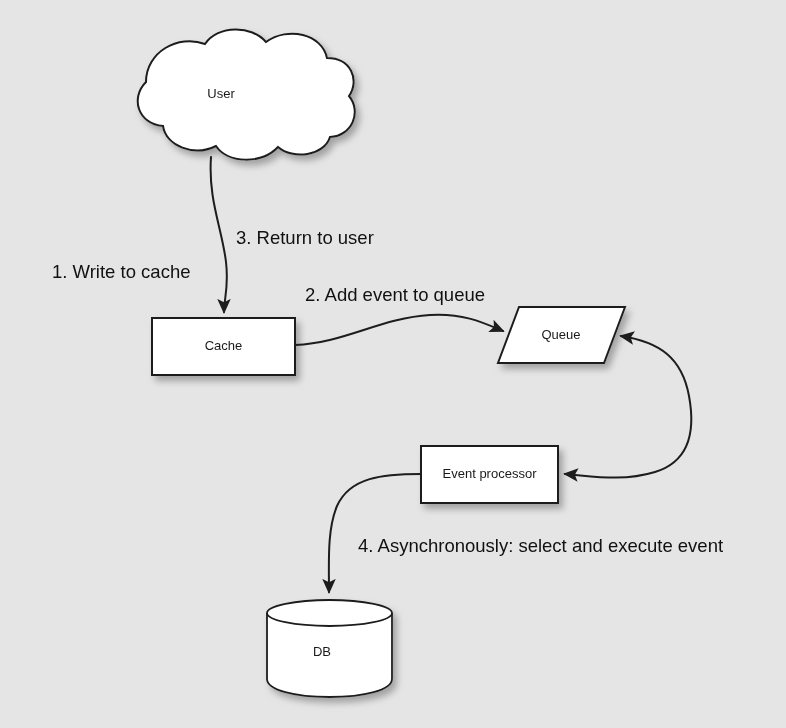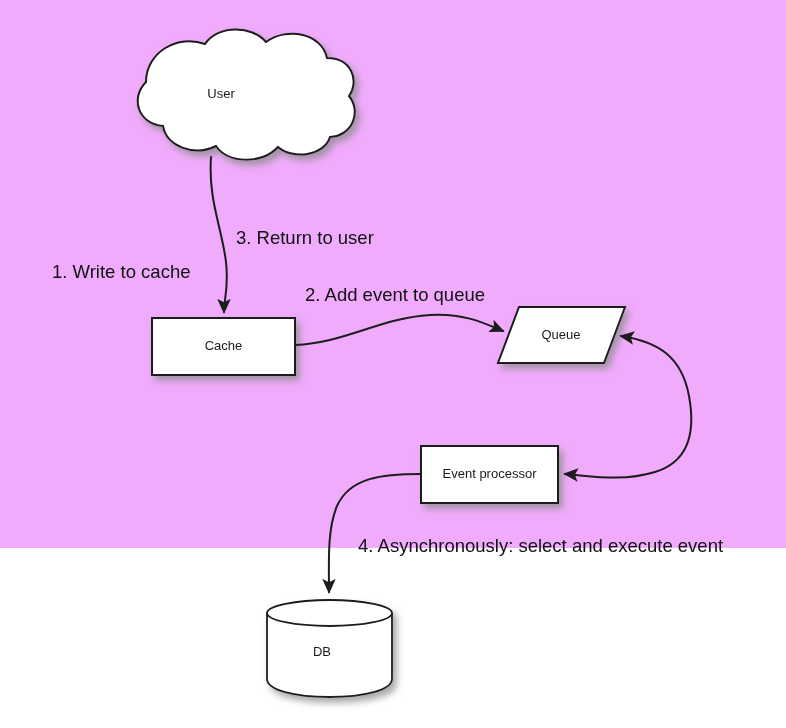--- a/index.html
+++ b/index.html
@@ -11,22 +11,22 @@
   body {
     width: 786px;
     height: 728px;
     overflow: hidden;
     font-family: "Liberation Sans", sans-serif;
     color: #1a1a1a;
   }
   #diagram-root {
     position: relative;
     width: 786px;
-    height: 548px;
-    background: #f0abfc;
+    height: 728px;
+    background: #e5e5e5;
     text-decoration: underline;
   }
   svg.canvas {
     position: absolute;
     top: 0;
     left: 0;
     width: 786px;
     height: 728px;
     display: block;
   }

